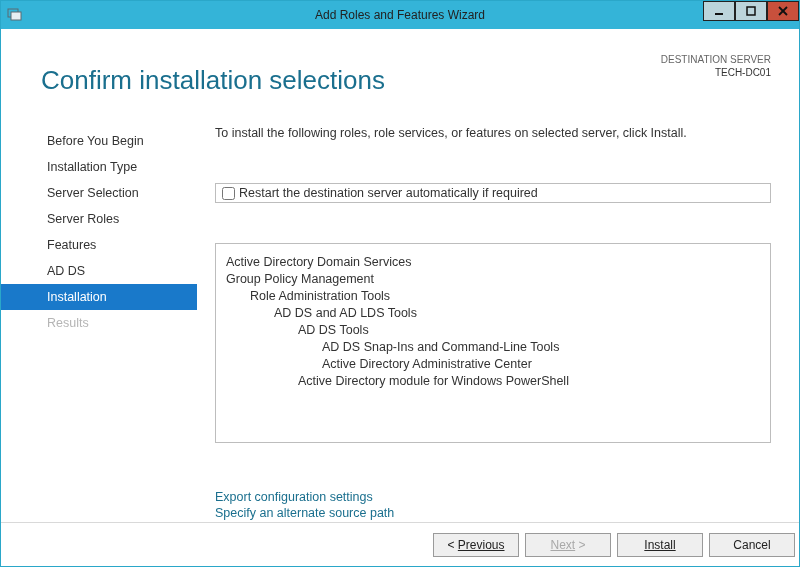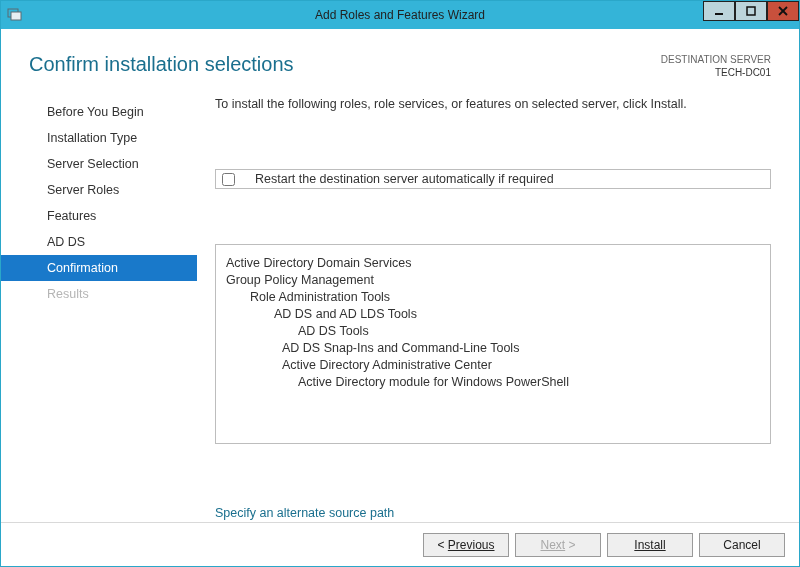--- a/index.html
+++ b/index.html
@@ -7,43 +7,43 @@
   .outer { width:800px; height:567px; border:1px solid #2aa7c9; background:#fff; }
   .titlebar { height:28px; background:#34b4d8; display:flex; align-items:center; position:relative; }
   .titlebar .appicon { width:16px; height:14px; margin-left:6px; }
   .titlebar .title { position:absolute; left:0; right:0; text-align:center; font-size:12px; color:#222; }
   .winbtns { margin-left:auto; display:flex; height:100%; }
   .winbtn { width:32px; height:20px; border:1px solid #222; background:#bcd4db; display:flex; align-items:center; justify-content:center; margin-top:0; }
   .winbtn.close { background:#c8503c; }
   .winbtn svg { display:block; }
   .body { display:flex; flex-direction:column; height:calc(567px - 28px - 1px); }
   .header { padding:24px 28px 0 28px; display:flex; justify-content:space-between; align-items:flex-start; }
-  .header h1 { color:#1a6f8e; font-weight:300; font-size:20px; margin:0; }
+  .header h1 { color:#1a6f8e; font-weight:300; font-size:26px; margin:12px; }
   .dest { text-align:right; font-size:10px; color:#555; line-height:1.3; }
   .dest .lbl { color:#666; }
   .dest .val { color:#333; }
   .content { display:flex; flex:1; padding:18px 0 0 0; min-height:0; }
   .sidebar { width:196px; padding-top:2px; }
   .navitem { padding:6px 8px 6px 46px; font-size:12.5px; color:#333; cursor:pointer; text-align:left; }
   .navitem.selected { background:#1979ca; color:#fff; }
   .navitem.disabled { color:#b5b5b5; cursor:default; }
   .main { flex:1; padding:0 28px 0 18px; font-size:12.5px; color:#333; display:flex; flex-direction:column; min-height:0;justify-content:space-between; }
   .intro { margin-bottom:10px; }
-  .cbrow { border:1px solid #bdbdbd; padding:2px 6px 2px 4px; display:flex; align-items:center; gap:16px; margin-bottom:6px; }
+  .cbrow { border:1px solid #bdbdbd; padding:2px 6px 2px 4px; display:flex; align-items:center; gap:0; margin-bottom:6px; }
   .cbrow input { margin:0 4px 0 2px; accent-color:#333; }
   .desc { color:#444; margin-bottom:8px; line-height:1.35; }
   .featbox { border:1px solid #bdbdbd; padding:8px 10px; flex-shrink:0; height:200px; overflow:hidden; font-size:12.5px; color:#333; }
   .featbox .lvl0 { margin:3px 0; }
   .featbox .lvl1 { margin:3px 0 3px 24px; }
   .featbox .lvl2 { margin:3px 0 3px 48px; }
   .featbox .lvl3 { margin:3px 0 3px 72px; }
-  .featbox .lvl4 { margin:3px 0 3px 56px; }
+  .featbox .lvl4 { margin:3px 0 3px 96px; }
   .links { margin-top:14px; }
   .links a { display:block; color:#1a6f8e; text-decoration:none; font-size:12.5px; margin-bottom:2px; cursor:pointer; }
-  .footer { border-top:1px solid #d9d9d9; padding:10px 14px; display:flex; justify-content:flex-end; gap:6px; }
+  .footer { border-top:1px solid #d9d9d9; padding:10px 4px; display:flex; justify-content:flex-end; gap:6px; }
   .btn { min-width:86px; height:24px; font-size:12px; background:#efefef; border:1px solid #9a9a9a; color:#222; cursor:pointer; padding:0 10px; }
   .btn:disabled { color:#a8a8a8; cursor:default; }
   .btn .ul { text-decoration:underline; }
 </style>
 </head>
 <body>
 
 <div class="outer">
   <div class="titlebar">
     <span class="appicon">
@@ -83,21 +83,21 @@
     </div>
 
     <div class="content">
       <div class="sidebar" id="sidebar">
           <div class="navitem">Before You Begin</div>
           <div class="navitem">Installation Type</div>
           <div class="navitem">Server Selection</div>
           <div class="navitem">Server Roles</div>
           <div class="navitem">Features</div>
           <div class="navitem">AD DS</div>
-          <div class="navitem selected">Confirmation</div>
+          <div class="navitem selected">Installation</div>
           <div class="navitem disabled">Results</div>
         </div>
 
       <div class="main">
         <div class="intro">To install the following roles, role services, or features on selected server, click Install.</div>
 
         <label class="cbrow">
           <input type="checkbox" style="">
           <span>Restart the destination server automatically if required</span>
         </label>
@@ -108,20 +108,21 @@
             <div class="lvl0">Group Policy Management</div>
             <div class="lvl1">Role Administration Tools</div>
             <div class="lvl2">AD DS and AD LDS Tools</div>
             <div class="lvl3">AD DS Tools</div>
             <div class="lvl4">AD DS Snap-Ins and Command-Line Tools</div>
             <div class="lvl4">Active Directory Administrative Center</div>
             <div class="lvl3">Active Directory module for Windows PowerShell</div>
           </div>
 
         <div class="links">
+          <a>Export configuration settings</a>
           <a>Specify an alternate source path</a>
         </div>
       </div>
     </div>
 
     <div class="footer">
       <button class="btn">&lt;&nbsp;<span class="ul">Previous</span></button>
       <button class="btn" id="nextbtn" disabled=""><span class="ul">Next</span>&nbsp;&gt;</button>
       <button class="btn"><span class="ul">Install</span></button>
       <button class="btn"><span>Cancel</span></button>

